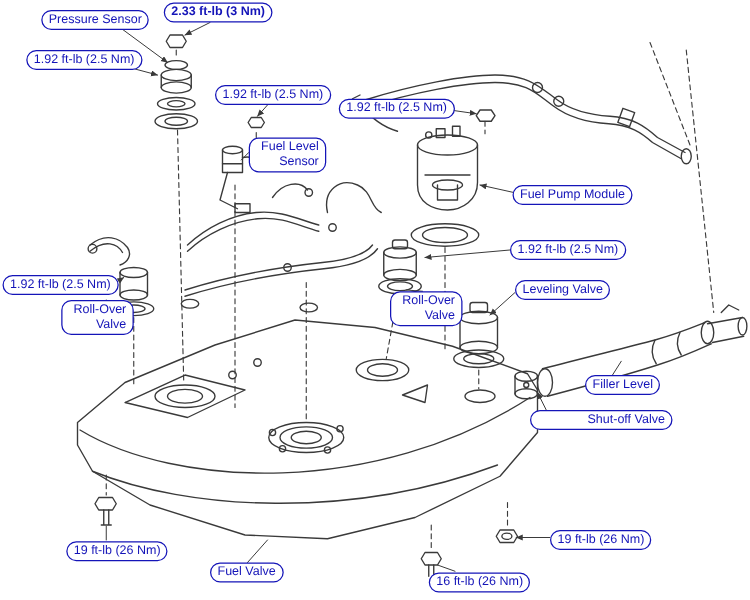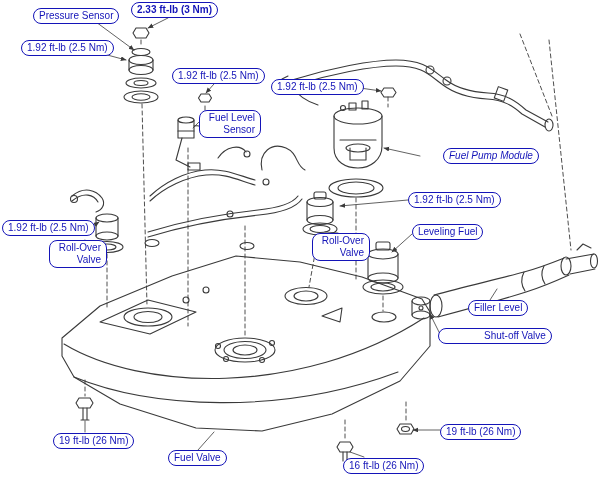--- a/index.html
+++ b/index.html
@@ -224,26 +224,26 @@
     </g>
   </svg>
 
   <div class="labels">
       <div class="label" style="left: 33px; top: 8px;">Pressure Sensor</div>
       <div class="label" style="left: 131px; top: 2px; font-weight: bold;">2.33 ft-lb (3 Nm)</div>
       <div class="label" style="left: 21px; top: 40px;">1.92 ft-lb (2.5 Nm)</div>
       <div class="label" style="left: 172px; top: 68px;">1.92 ft-lb (2.5 Nm)</div>
       <div class="label" style="left: 271px; top: 79px;">1.92 ft-lb (2.5 Nm)</div>
       <div class="label wrap" style="left: 199px; top: 110px; width: 62px;">Fuel Level Sensor</div>
-      <div class="label" style="left: 443px; top: 148px; font-style: italic;">Fuel Pump Module</div>
+      <div class="label" style="left: 410px; top: 148px;">Fuel Pump Module</div>
       <div class="label" style="left: 408px; top: 192px;">1.92 ft-lb (2.5 Nm)</div>
       <div class="label" style="left: 2px; top: 220px;">1.92 ft-lb (2.5 Nm)</div>
       <div class="label wrap" style="left: 49px; top: 240px; width: 58px;">Roll-Over Valve</div>
       <div class="label wrap" style="left: 312px; top: 233px; width: 58px;">Roll-Over Valve</div>
-      <div class="label" style="left: 412px; top: 224px;">Leveling Fuel</div>
+      <div class="label" style="left: 412px; top: 224px;">Leveling Valve</div>
       <div class="label" style="left: 468px; top: 300px;">Filler Level</div>
-      <div class="label" style="left: 438px; top: 328px; padding-left: 45px;">Shut-off Valve</div>
+      <div class="label" style="left: 424px; top: 328px; padding-left: 45px;">Shut-off Valve</div>
       <div class="label" style="left: 53px; top: 433px;">19 ft-lb (26 Nm)</div>
       <div class="label" style="left: 168px; top: 450px;">Fuel Valve</div>
       <div class="label" style="left: 343px; top: 458px;">16 ft-lb (26 Nm)</div>
       <div class="label" style="left: 440px; top: 424px;">19 ft-lb (26 Nm)</div>
     </div>
 </div>
 
 </body></html>

